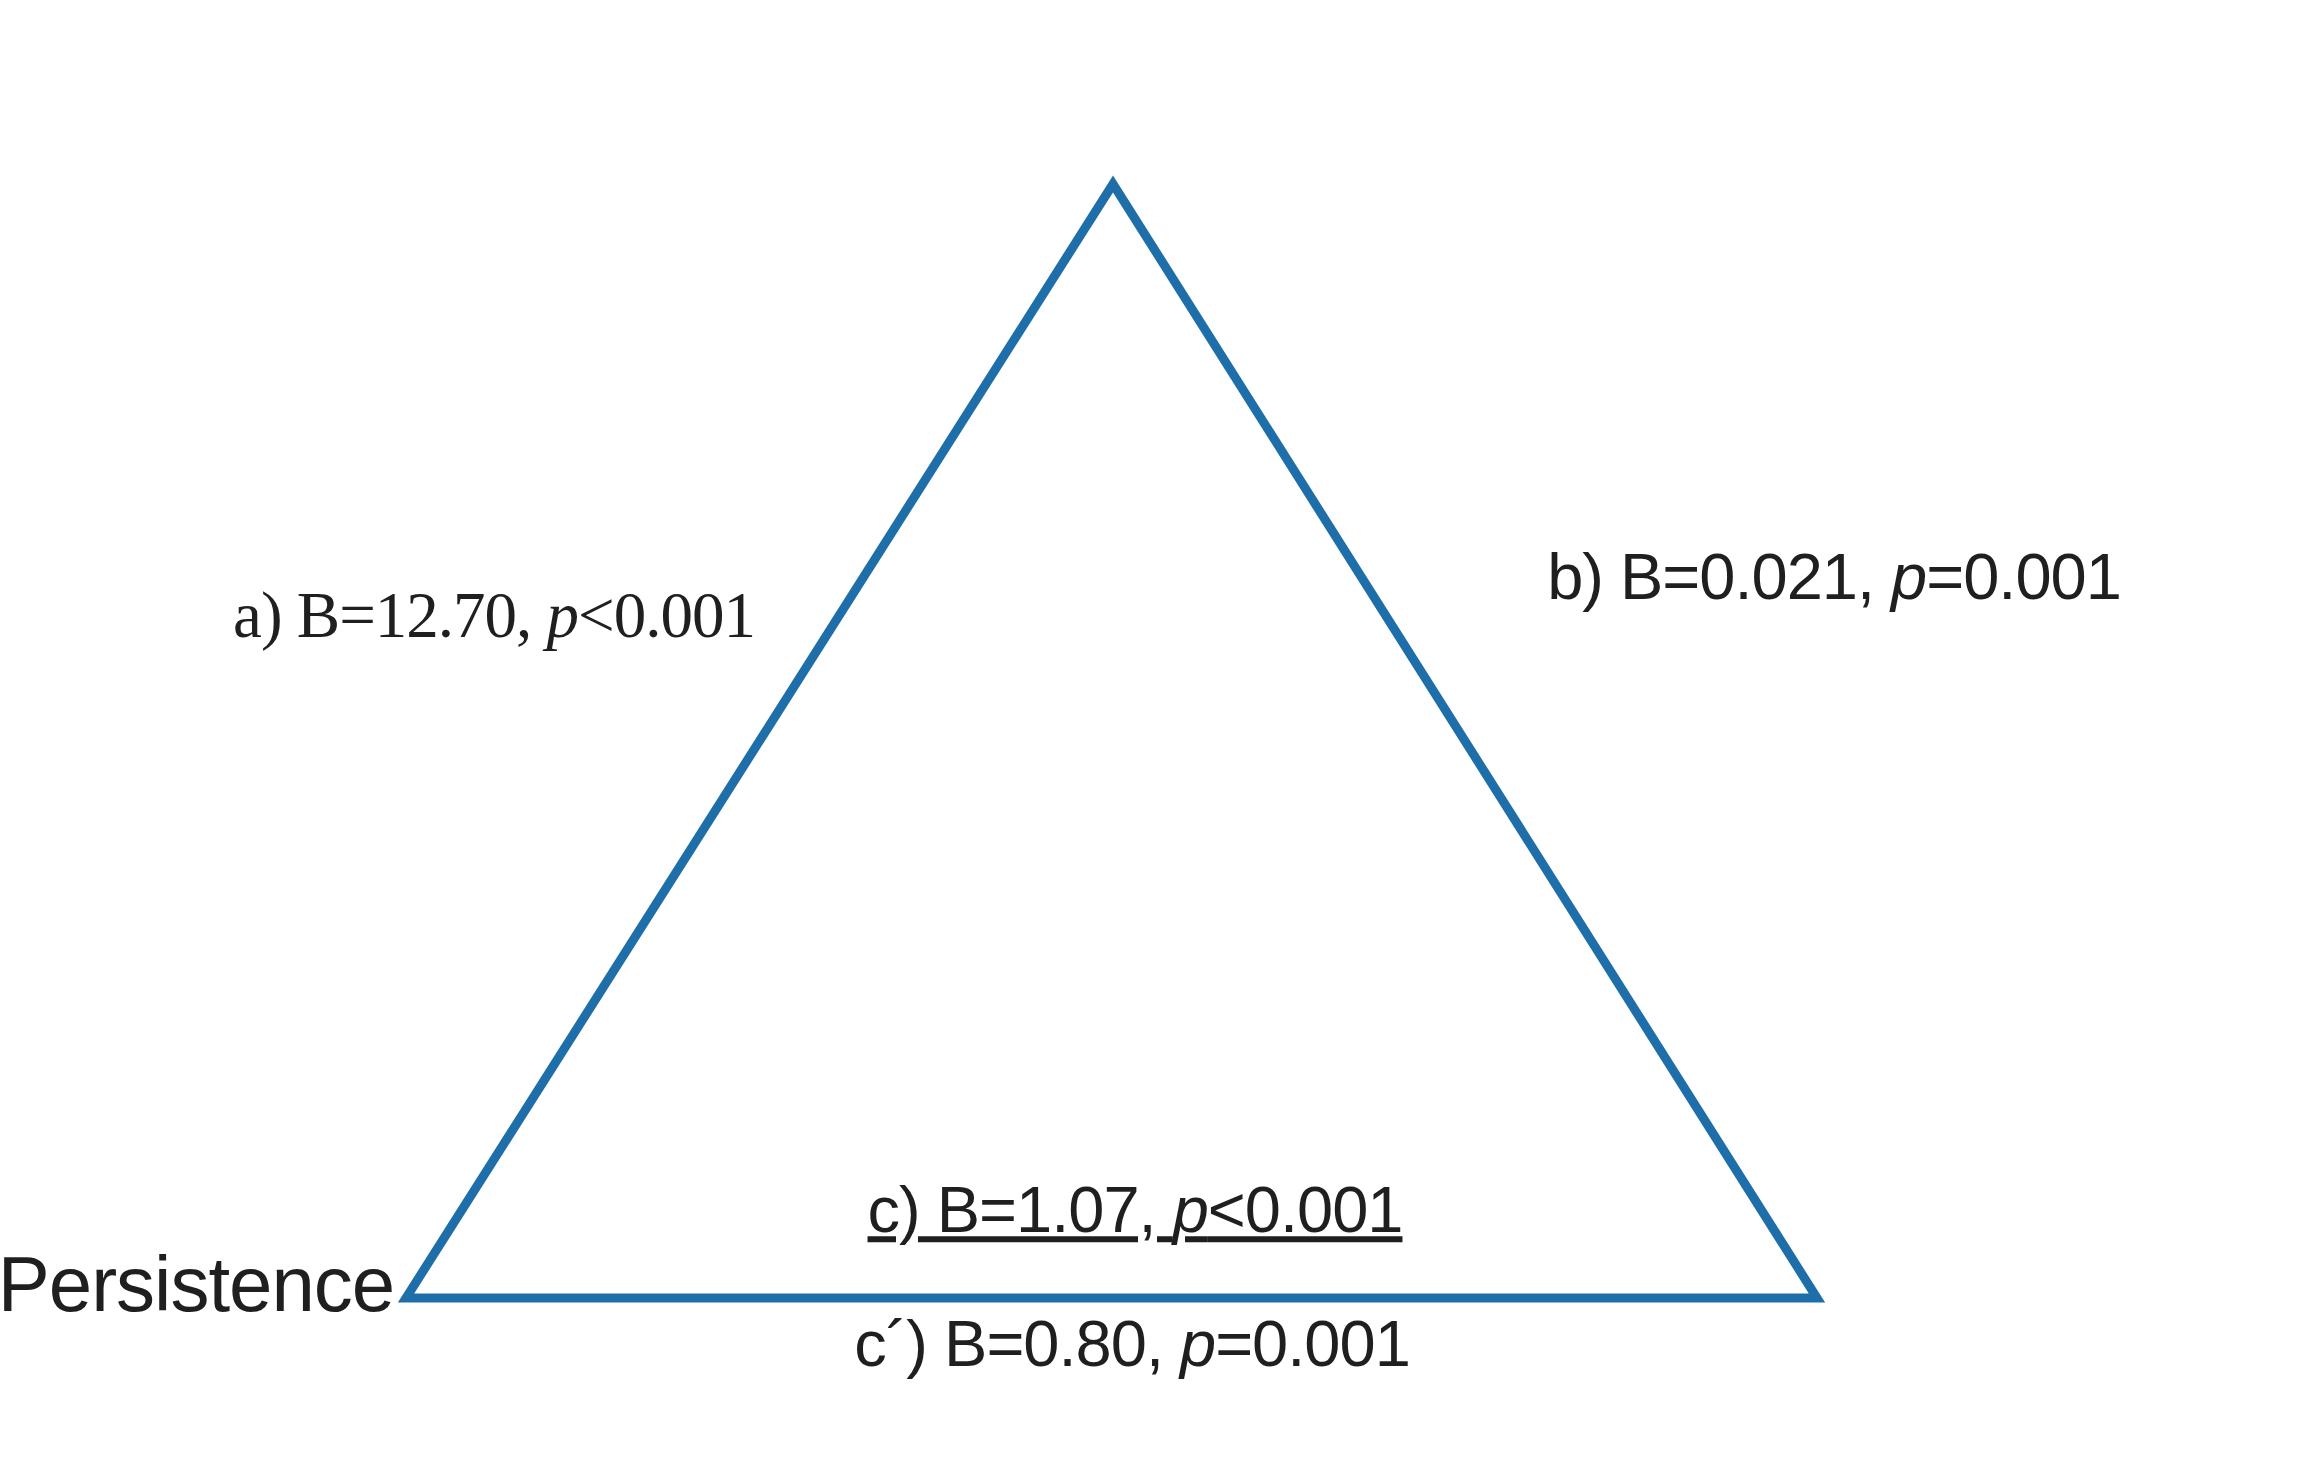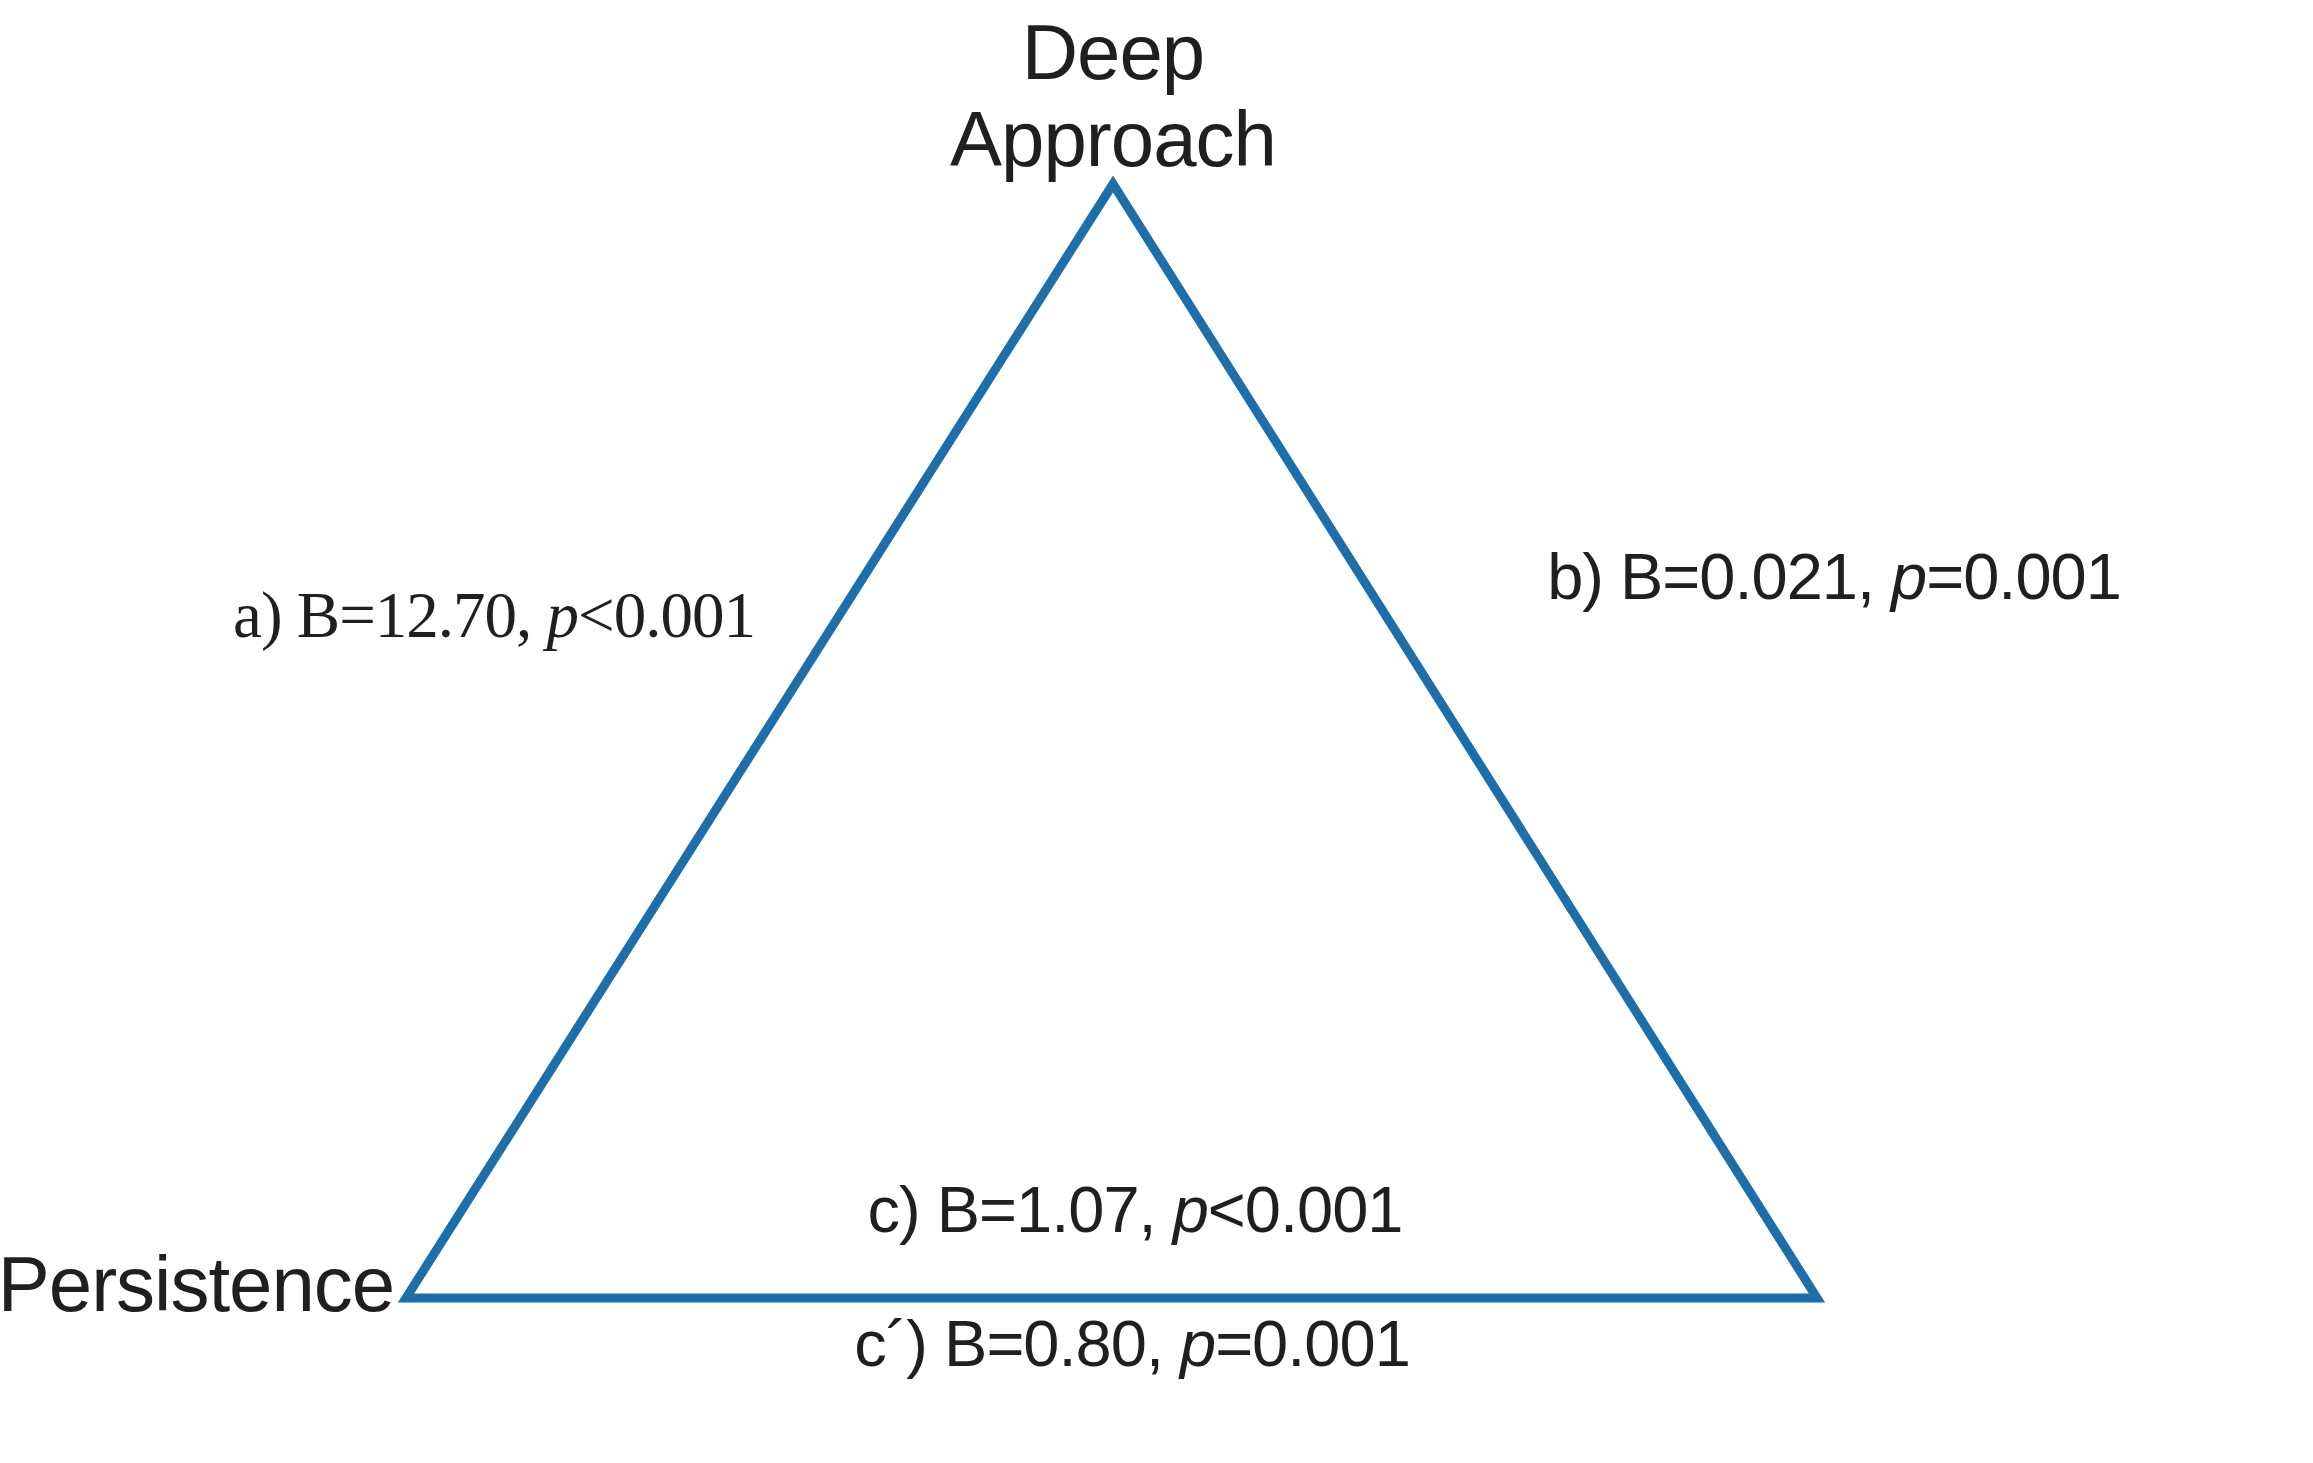--- a/index.html
+++ b/index.html
@@ -41,36 +41,32 @@
   }
   .p-italic {
     font-style: italic;
   }
   
   .pos-deep-approach   { left: 1113px; top: 96px;  }
   .pos-persistence     { left: 196px;  top: 1285px; }
   .pos-academic        { left: 2089px; top: 1221px; }
   .pos-path-a          { left: 494px;  top: 616px; font-family: Liberation Serif, serif;  }
   .pos-path-b          { left: 1834px; top: 577px;  }
-  .pos-path-c          { left: 1135px; top: 1210px; }
+  .pos-path-c          { left: 1135px; top: 1210px; text-decoration: underline; }
   .pos-path-c-prime    { left: 1132px; top: 1344px; }
 </style>
 </head>
 <body>
 
 <div class="figure-canvas">
 
   <svg class="triangle-svg" viewBox="0 0 2313 1463" aria-hidden="true">
     <polygon points="1113,184 406,1298 1817,1298" fill="none" stroke-width="9" stroke-linejoin="miter" stroke="#1e6fa9"></polygon>
   </svg>
 
-  <div class="label node-label pos-deep-approach">
-    <div>Deep</div>
-    <div>Approach</div>
-  </div>
 
   <div class="label node-label pos-persistence">
     <div>Persistence</div>
   </div>
 
   <div class="label node-label pos-academic">
   </div>
 
   <div class="label edge-label pos-path-a">
     <span>a) B=12.70, </span><span class="p-italic">p</span><span>&lt;0.001</span>

